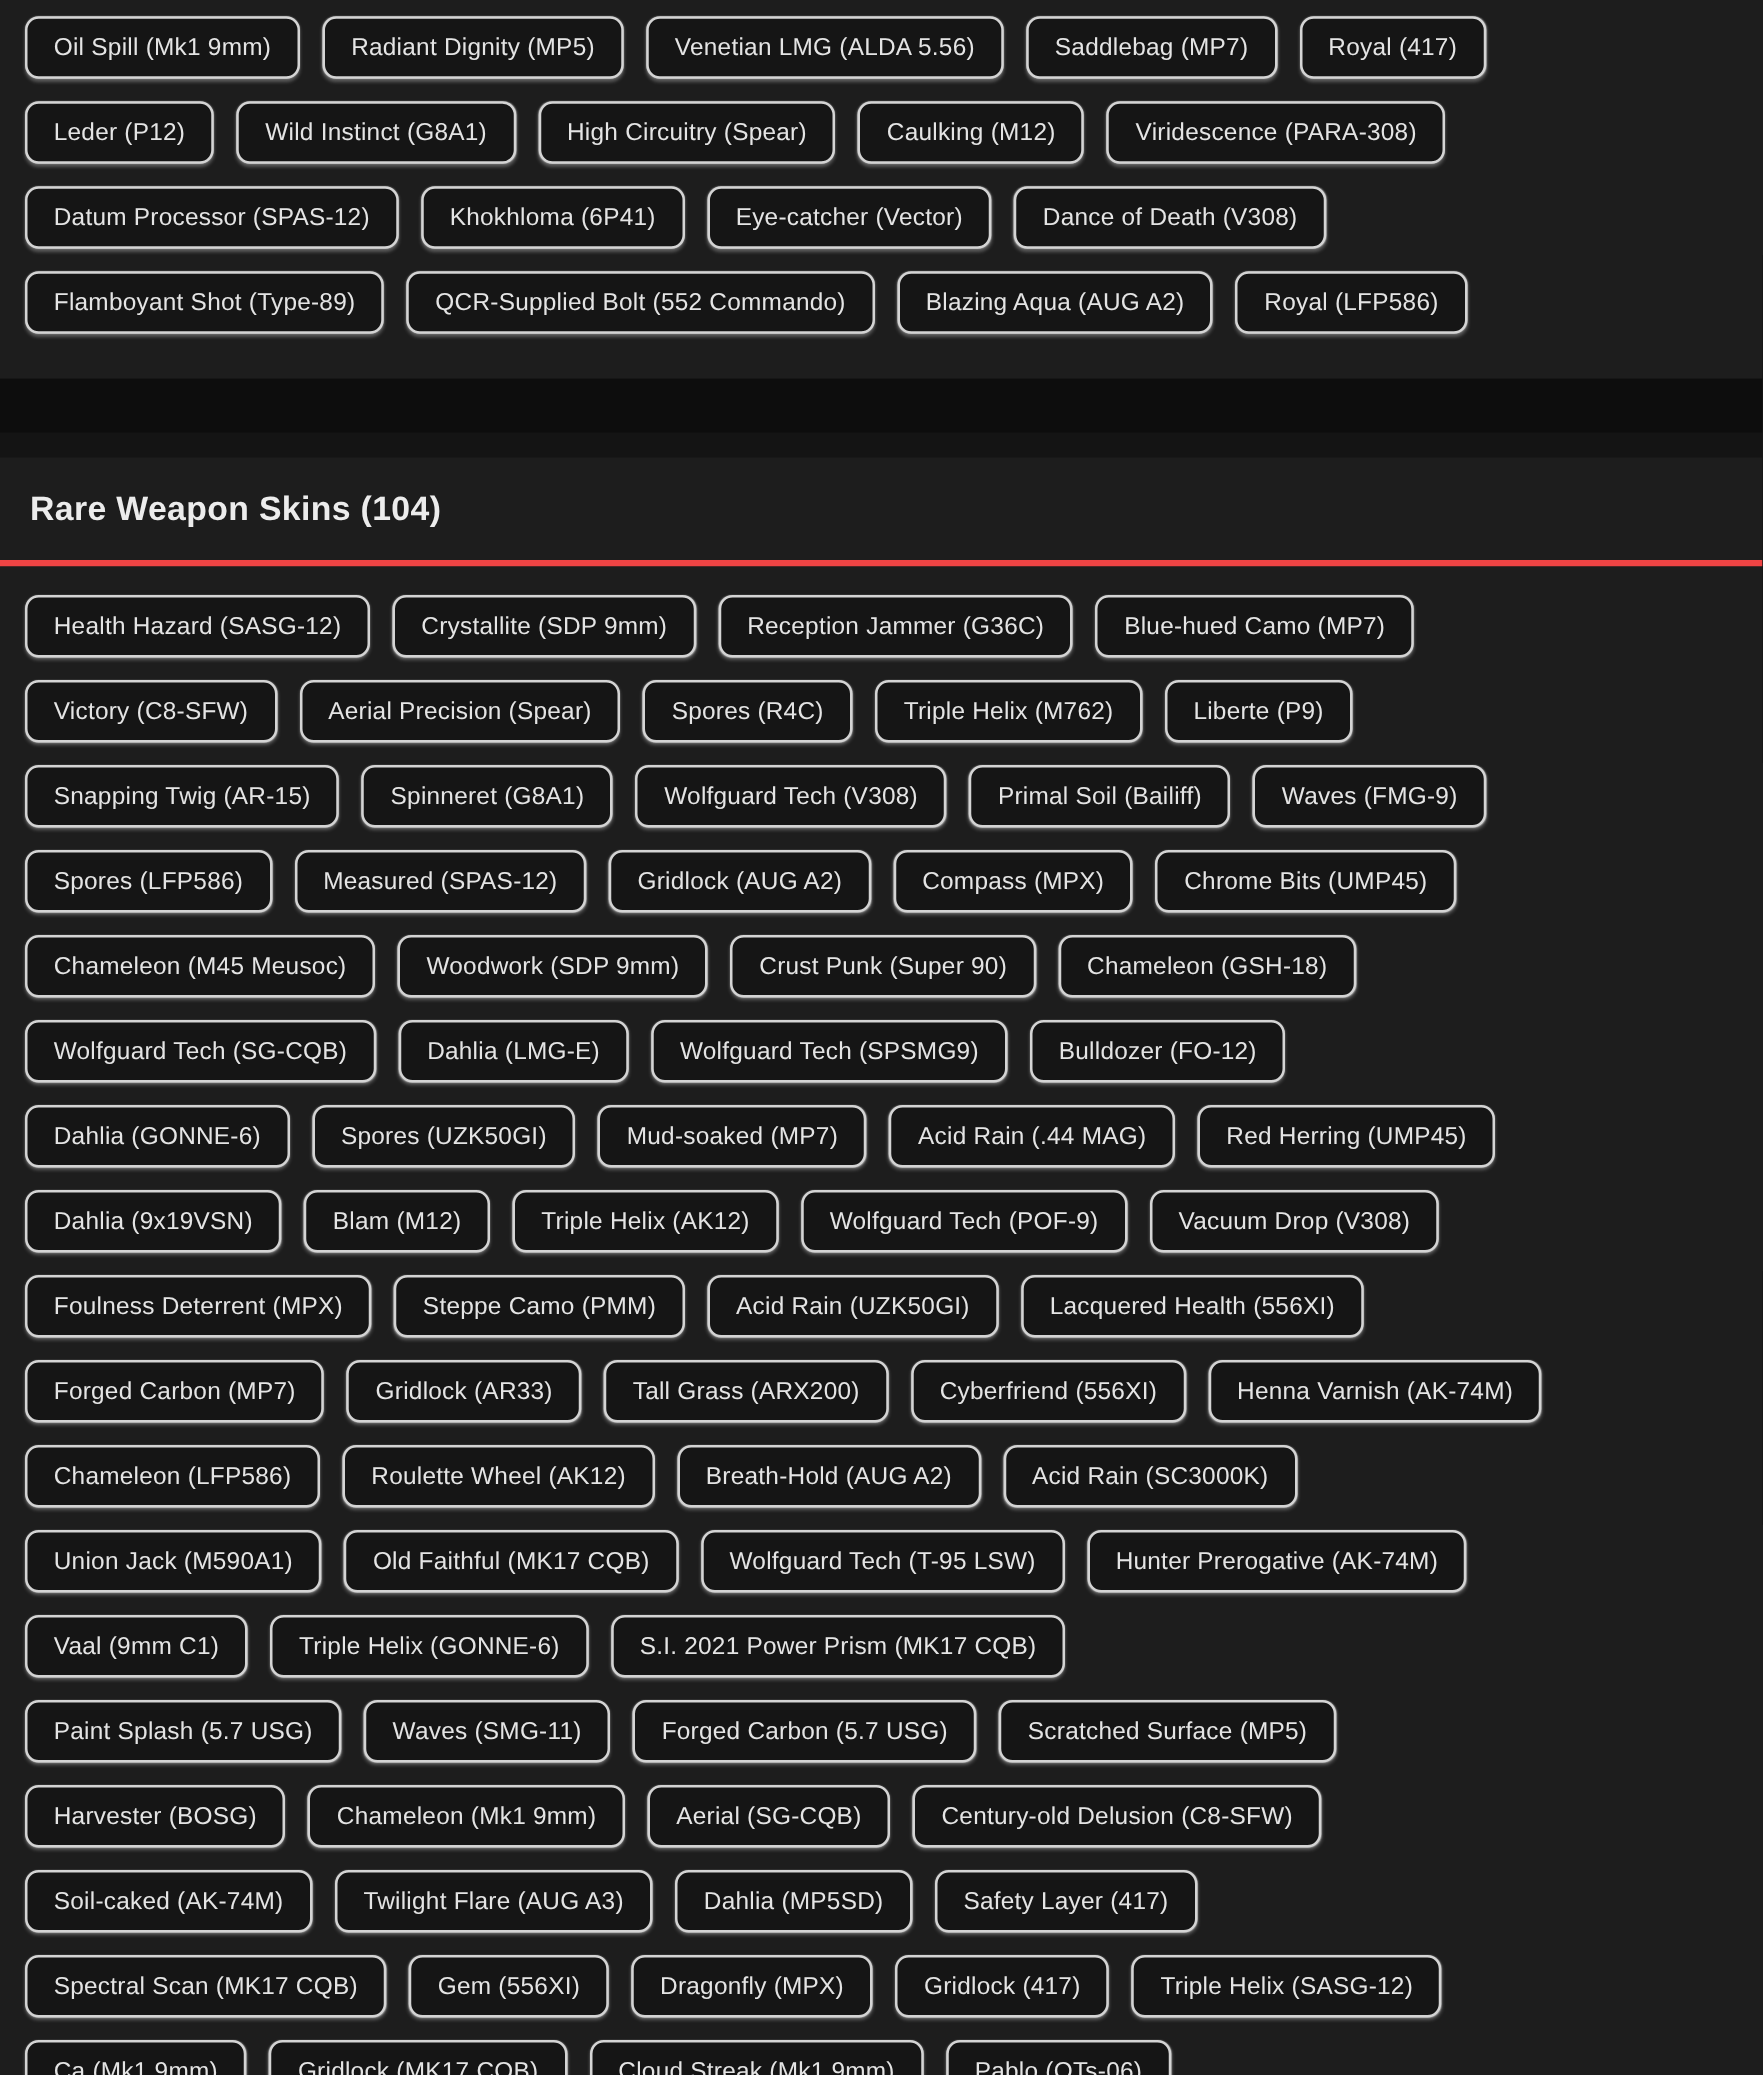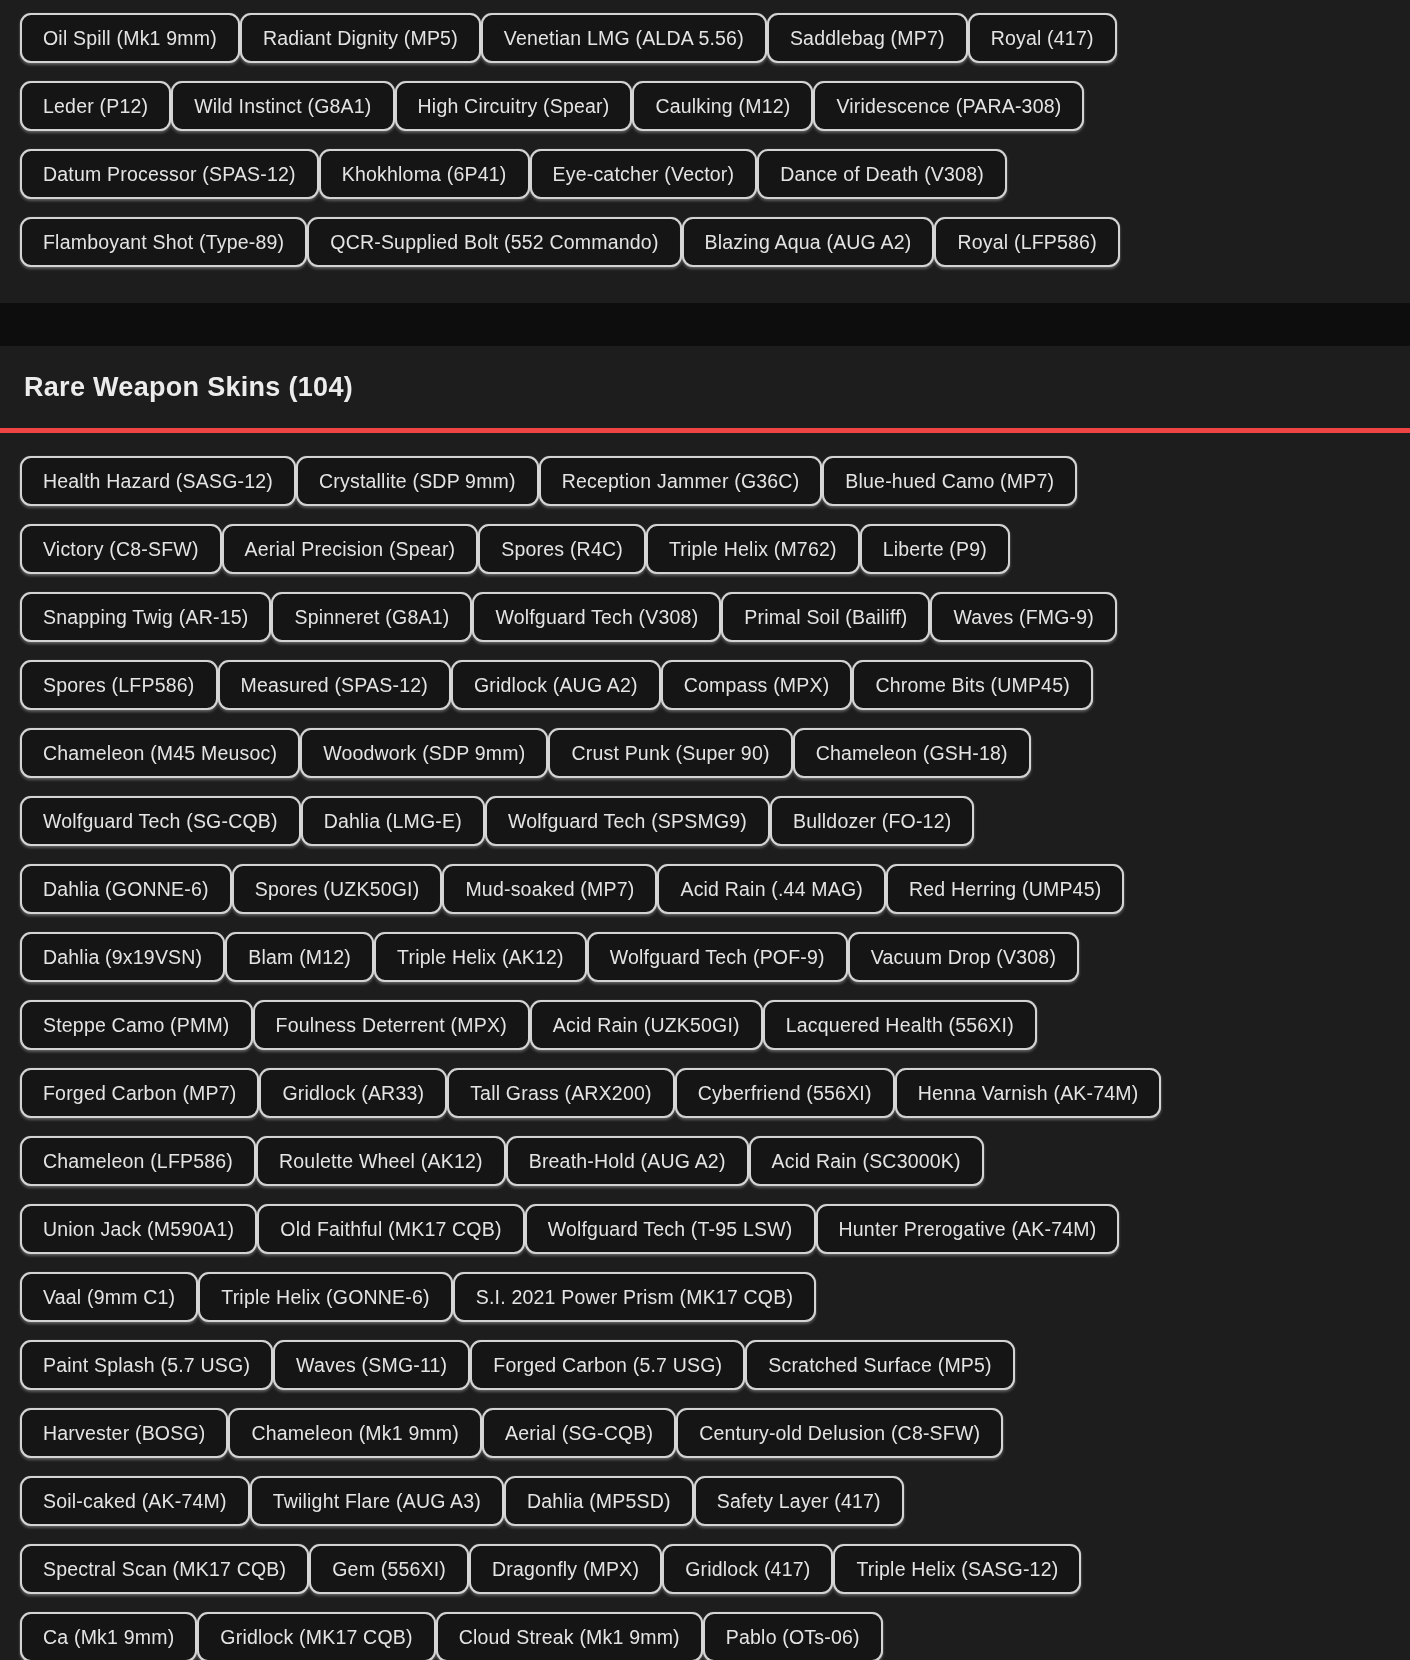--- a/index.html
+++ b/index.html
@@ -22,27 +22,29 @@
   }
   .main-panel {
     min-height: 1330px;
   }
   .section-header {
     padding: 26px 24px 25px 24px;
     font-size: 27px;
     font-weight: bold;
     letter-spacing: 0.3px;
     color: #ececec;
+    margin-top: 20px;
   }
   .pills-area {
     border-top: 5px solid #ef4444;
     padding: 23px 20px 0 20px;
   }
   .pill-row {
     display: flex;
+    gap: 18px;
     margin-bottom: 18px;
   }
   .pill {
     display: inline-block;
     background: var(--pill-bg, #151515);
     border: 2px solid var(--pill-border, #d4d4d4);
     border-radius: 11px;
     padding: 12px 21px;
     font-family: "Liberation Sans", sans-serif;
     font-size: 19.5px;
@@ -140,22 +142,22 @@
         <button class="pill">Red Herring (UMP45)</button>
       </div>
       <div class="pill-row">
         <button class="pill">Dahlia (9x19VSN)</button>
         <button class="pill">Blam (M12)</button>
         <button class="pill">Triple Helix (AK12)</button>
         <button class="pill">Wolfguard Tech (POF-9)</button>
         <button class="pill">Vacuum Drop (V308)</button>
       </div>
       <div class="pill-row">
+        <button class="pill">Foulness Deterrent (MPX)</button>
         <button class="pill">Steppe Camo (PMM)</button>
-        <button class="pill">Foulness Deterrent (MPX)</button>
         <button class="pill">Acid Rain (UZK50GI)</button>
         <button class="pill">Lacquered Health (556XI)</button>
       </div>
       <div class="pill-row">
         <button class="pill">Forged Carbon (MP7)</button>
         <button class="pill">Gridlock (AR33)</button>
         <button class="pill">Tall Grass (ARX200)</button>
         <button class="pill">Cyberfriend (556XI)</button>
         <button class="pill">Henna Varnish (AK-74M)</button>
       </div>

